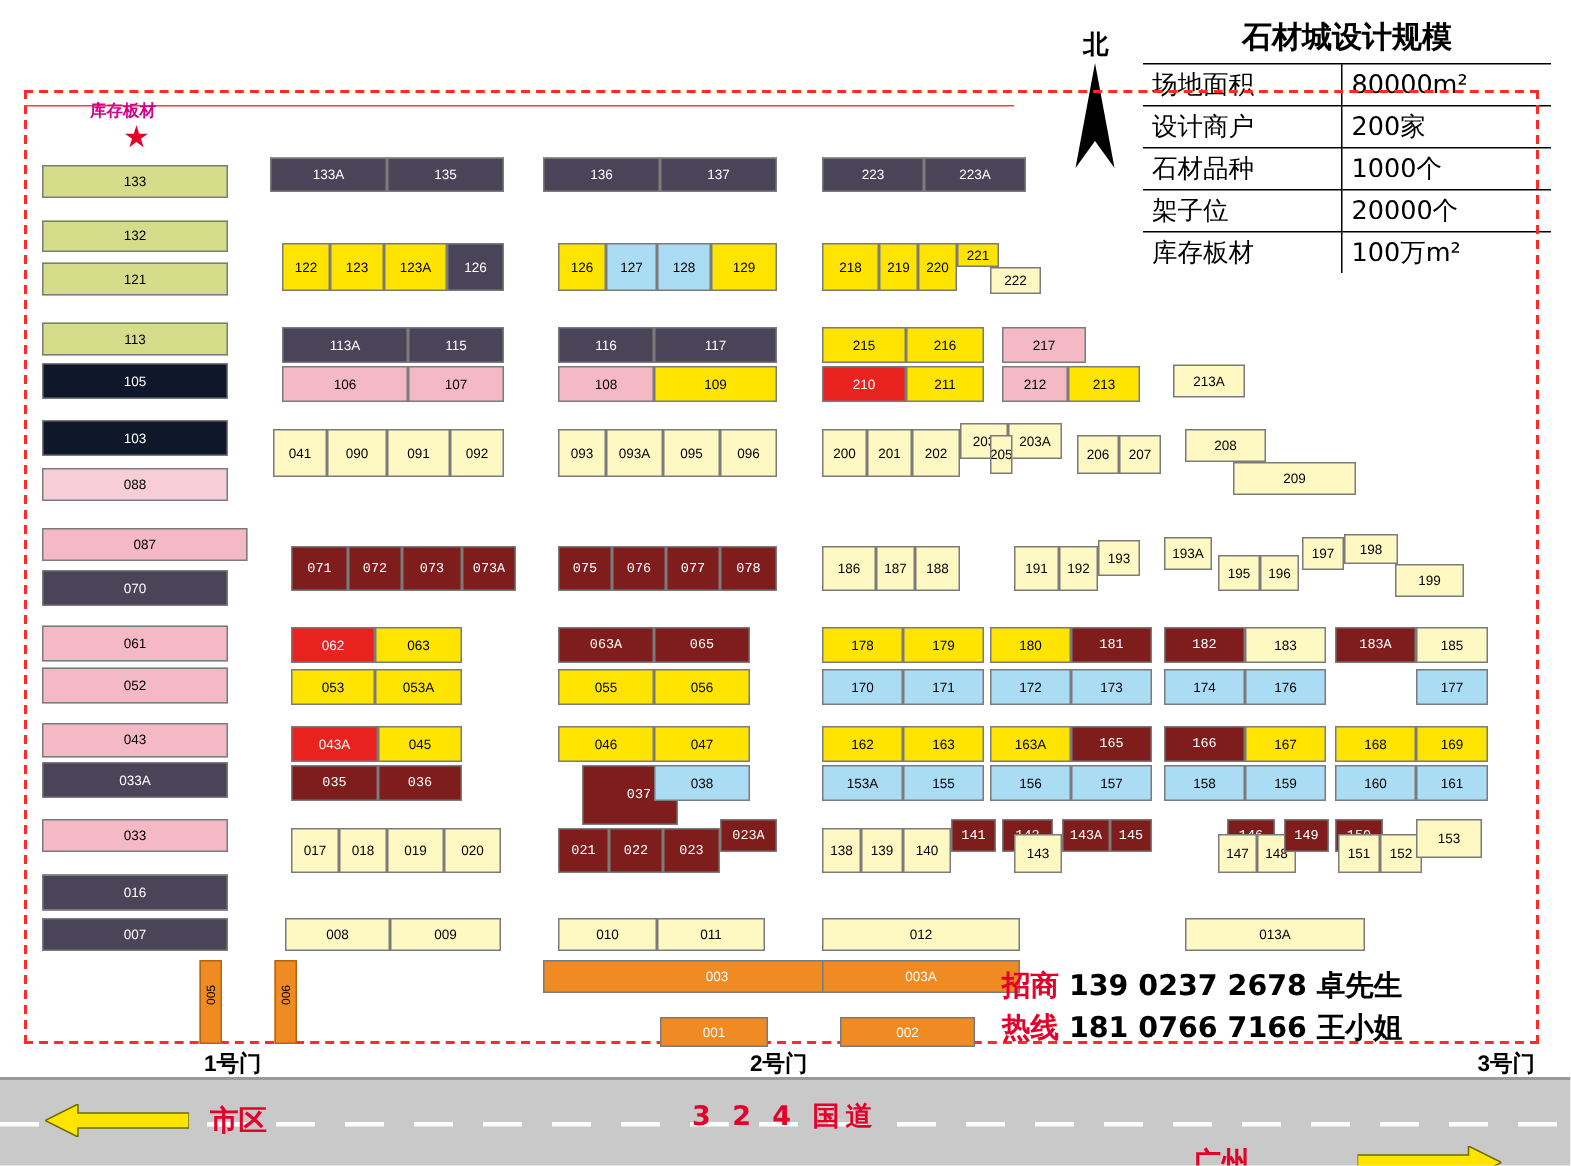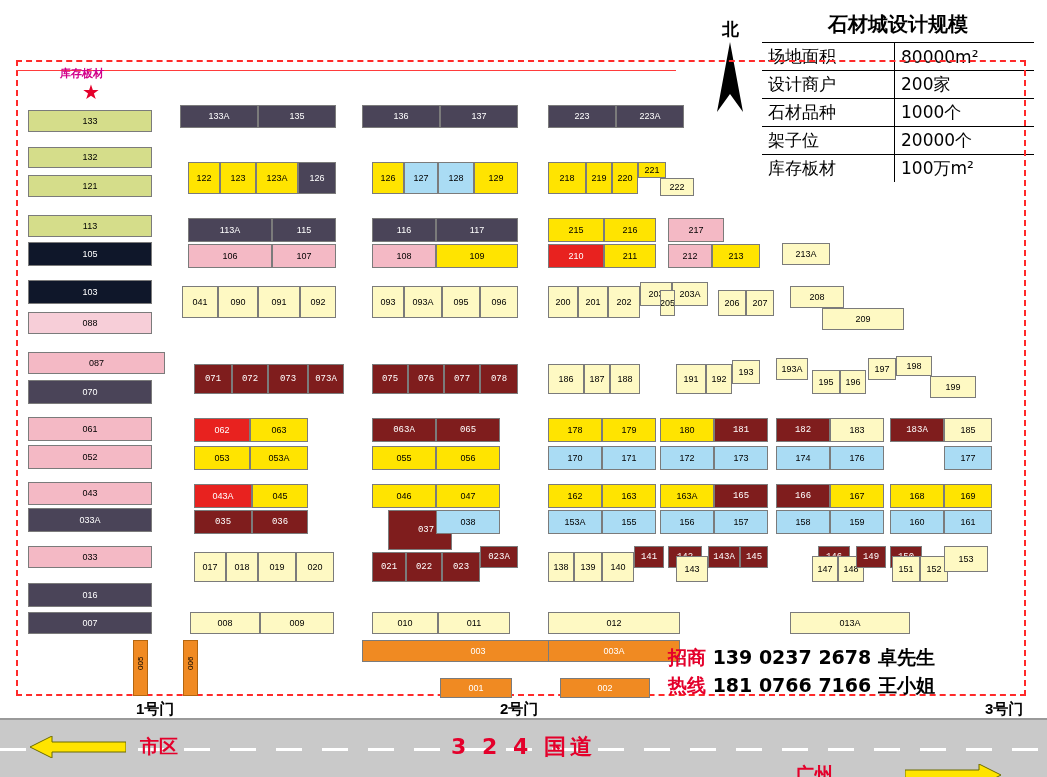--- a/index.html
+++ b/index.html
@@ -72,21 +72,21 @@
            font-family:"DejaVu Sans","Liberation Sans",sans-serif;line-height:1.45;}
   .contact .k{color:#e4002b;}
   .contact .v{color:#000;}
 
   
   .road{position:absolute;left:0;top:718px;width:1047px;height:59px;background:#c9c9c9;
         border-top:2px solid #9a9a9a;border-bottom:2px solid #9a9a9a;}
   .road .dash{position:absolute;left:0;top:28px;width:1047px;height:3px;
               background:repeating-linear-gradient(to right,#ffffff 0 26px,transparent 26px 46px);}
   .road-name{position:absolute;left:50%;top:12px;transform:translateX(-50%);
-             font-size:22px;font-weight:bold;color:#e4002b;letter-spacing:4px;
+             font-size:18px;font-weight:bold;color:#e4002b;letter-spacing:4px;
              font-family:"DejaVu Sans","Liberation Sans",sans-serif;}
   .city-left{position:absolute;left:140px;top:14px;font-size:19px;font-weight:bold;color:#e4002b;
              font-family:"DejaVu Sans","Liberation Sans",sans-serif;}
   .city-right{position:absolute;left:795px;top:42px;font-size:19px;font-weight:bold;color:#e4002b;
               font-family:"DejaVu Sans","Liberation Sans",sans-serif;}
   .arrow-l{position:absolute;left:30px;top:16px;}
   .arrow-r{position:absolute;left:905px;top:44px;}
 </style>
 </head>
 <body>

